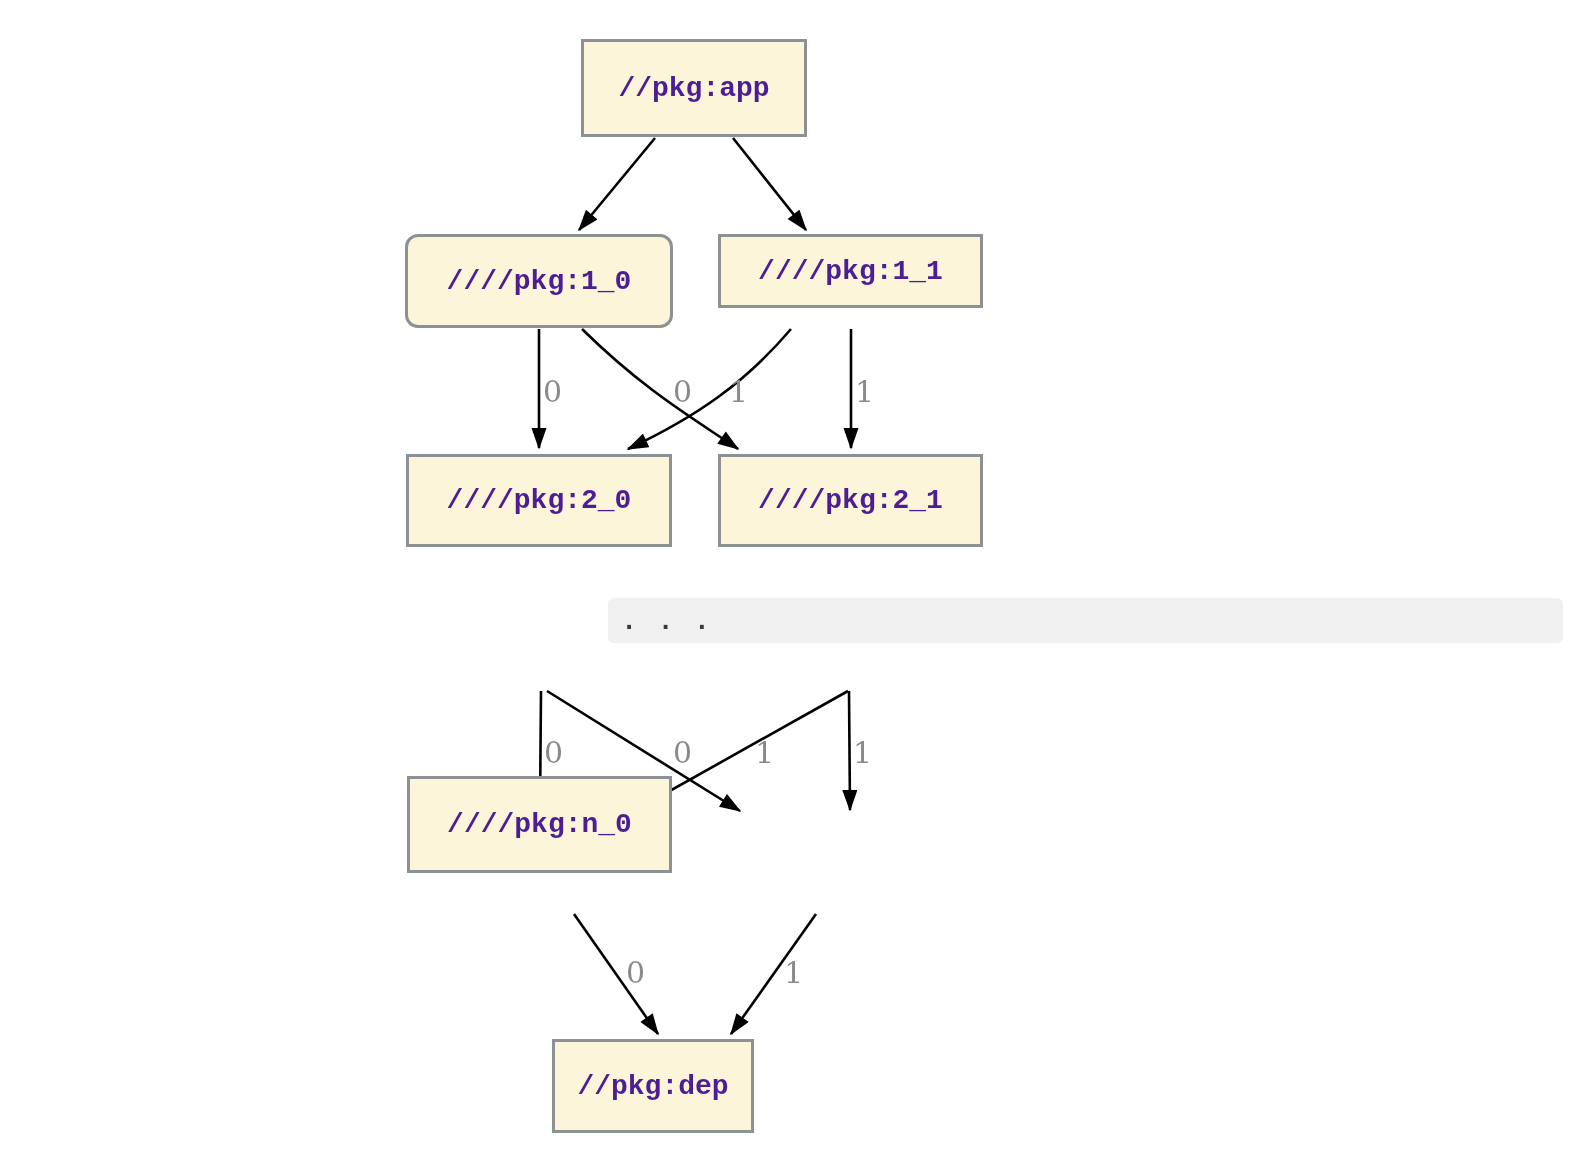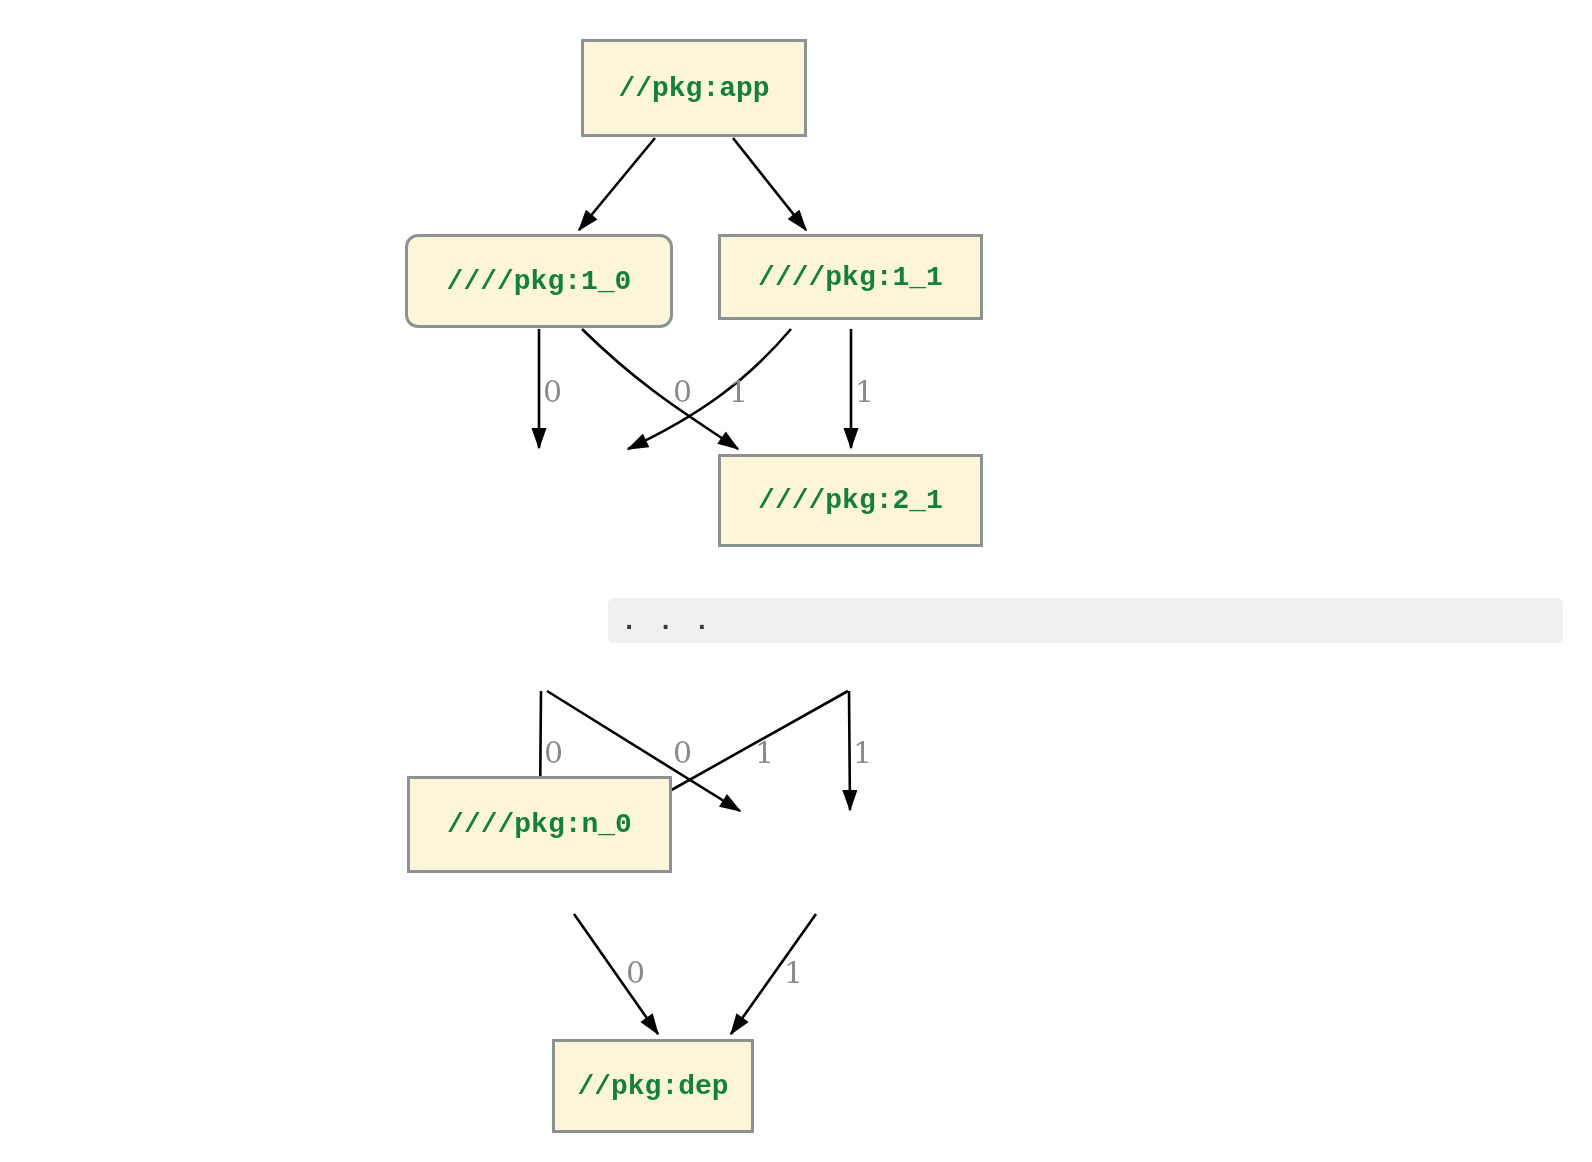--- a/index.html
+++ b/index.html
@@ -37,26 +37,26 @@
     position: absolute;
     box-sizing: border-box;
     background: #fcf5da;
     border: 3px solid #8c9292;
     display: flex;
     align-items: center;
     justify-content: center;
     font-family: "Liberation Mono", "DejaVu Sans Mono", monospace;
     font-weight: 700;
     font-size: 28px;
-    color: #15803d;
+    color: #4c1d95;
     white-space: nowrap;
   }
   .node-app  { left: 581px; top: 39px;  width: 226px; height: 98px; }
   .node-1_0  { left: 405px; top: 234px; width: 268px; height: 94px; border-radius: 13px; }
-  .node-1_1  { left: 718px; top: 234px; width: 265px; height: 86px; }
+  .node-1_1  { left: 718px; top: 234px; width: 265px; height: 74px; }
   .node-2_0  { left: 406px; top: 454px; width: 266px; height: 93px; }
   .node-2_1  { left: 718px; top: 454px; width: 265px; height: 93px; }
   .node-n_0  { left: 407px; top: 776px; width: 265px; height: 97px; }
   .node-n_1  { left: 718px; top: 816px; width: 265px; height: 97px; }
   .node-dep  { left: 552px; top: 1039px; width: 202px; height: 94px; }
   .ellipsis-band {
     position: absolute;
     left: 608px;
     top: 598px;
     width: 955px;
@@ -121,20 +121,23 @@
 
   <div class="node node-app">
     <span>//pkg:app</span>
   </div>
   <div class="node node-1_0">
     <span>////pkg:1_0</span>
   </div>
   <div class="node node-1_1">
     <span>////pkg:1_1</span>
   </div>
+  <div class="node node-2_0">
+    <span>////pkg:2_0</span>
+  </div>
   <div class="node node-2_1">
     <span>////pkg:2_1</span>
   </div>
 
   <div class="ellipsis-band">
     <span class="ellipsis-dots">. . .</span>
   </div>
 
   <div class="node node-n_0">
     <span>////pkg:n_0</span>

